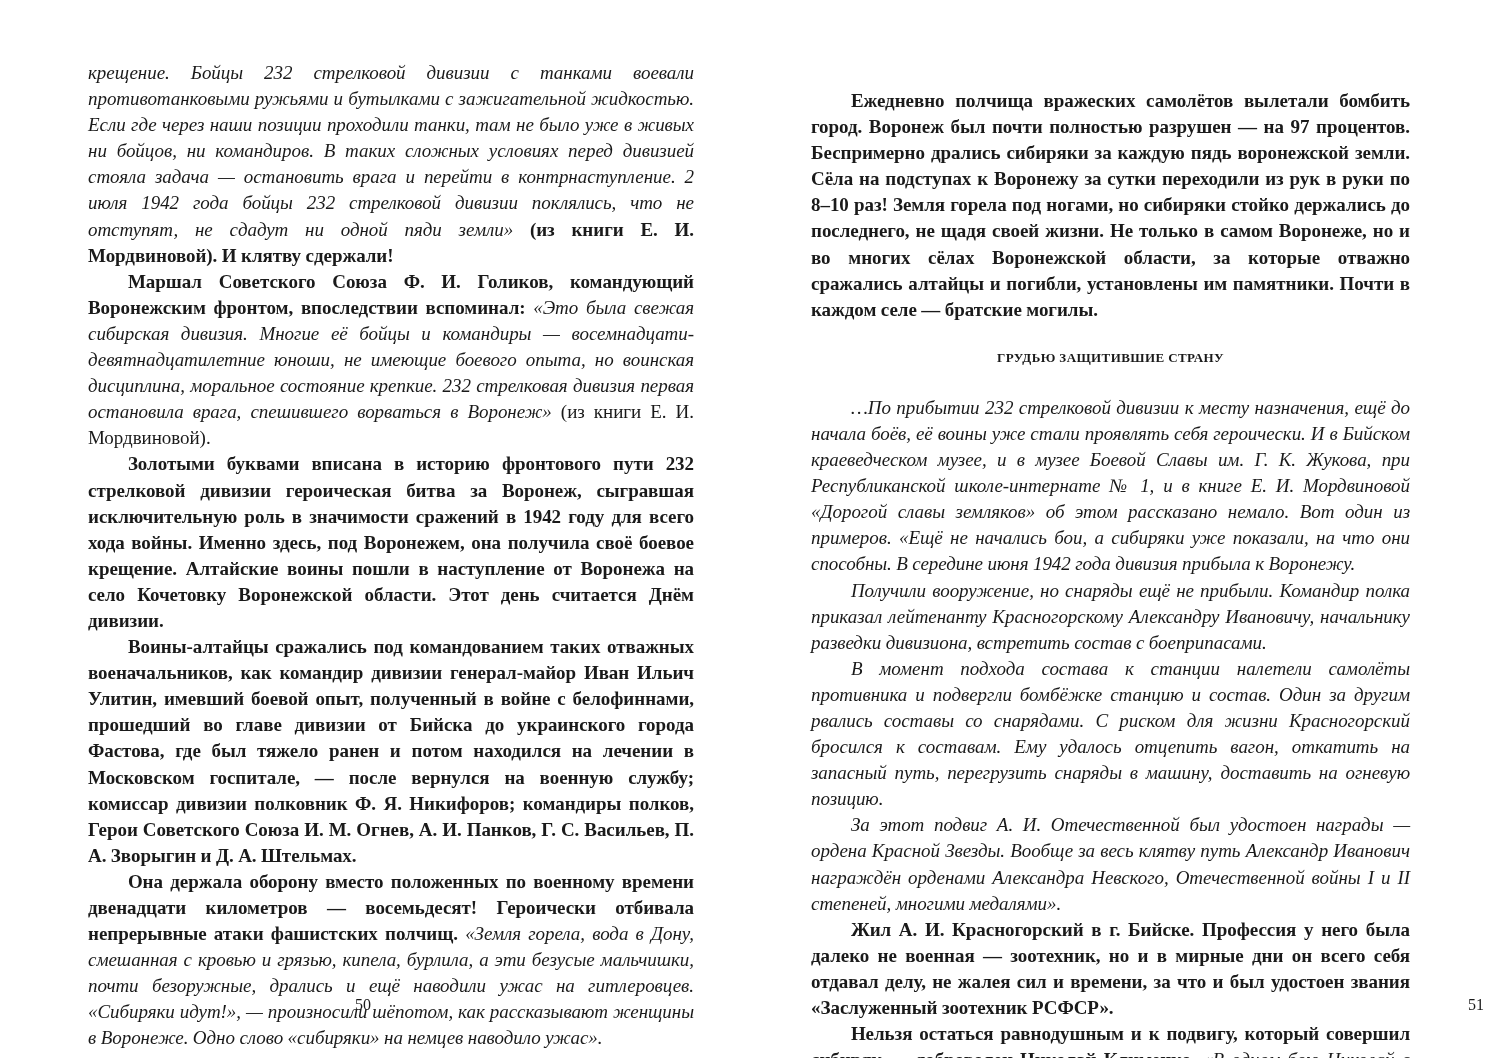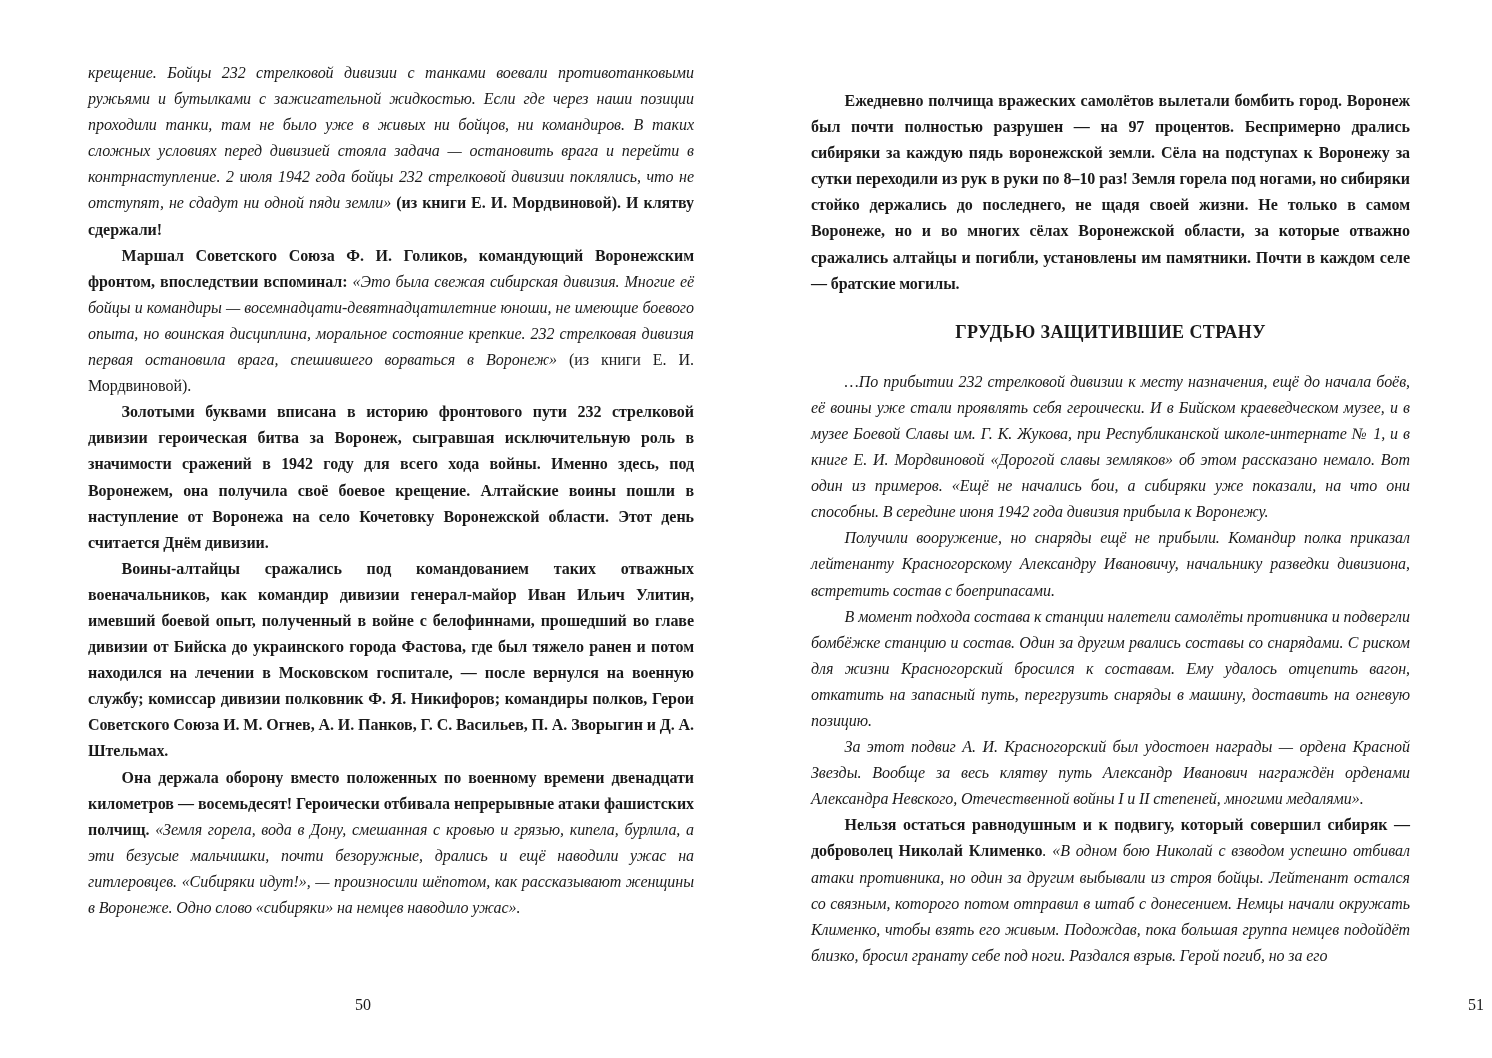--- a/index.html
+++ b/index.html
@@ -37,41 +37,41 @@
   .col {
     width: 100%;
     height: 900px;
   }
 
   
   p {
     margin: 0;
     text-indent: 2.1em;
     text-align: justify;
-    font-size: 16px;
+    font-size: 19px;
     line-height: 26.1px;
     letter-spacing: -0.05px;
     word-spacing: -0.2px;
     -webkit-hyphens: manual;
     hyphens: manual;
   }
   p.noindent { text-indent: 0; }
 
   
   .bold   { font-weight: 700; }
   
   .ital   { font-style: italic; font-weight: 400; }
   
   .bi     { font-style: italic; font-weight: 400; }
 
   .heading {
     text-align: center;
     text-indent: 0;
     font-weight: 700;
-    font-size: 18px;
+    font-size: 13px;
     line-height: 26px;
     letter-spacing: 0.4px;
     margin: 22px 0 24px 0;
   }
 
   .folio {
     position: absolute;
     bottom: 44px;
     font-size: 16px;
     font-weight: 400;
@@ -104,20 +104,21 @@
   <div class="page page-right">
     <div class="col">
       <div id="right-body-pre">
           <p><span class="bold">Ежедневно полчища вражеских самолётов вылетали бомбить город. Воронеж был почти полностью разрушен — на 97 процентов. Беспримерно дрались сибиряки за каждую пядь воронежской земли. Сёла на подступах к Воронежу за сутки переходили из рук в руки по 8–10 раз! Земля горела под ногами, но сибиряки стойко держались до последнего, не щадя своей жизни. Не только в самом Воронеже, но и во многих сёлах Воронежской области, за которые отважно сражались алтайцы и погибли, установлены им памятники. Почти в каждом селе — братские могилы.</span></p>
         </div>
       <h2 class="heading">ГРУДЬЮ ЗАЩИТИВШИЕ СТРАНУ</h2>
       <div id="right-body-post">
           <p><span class="ital">…По прибытии 232 стрелковой дивизии к месту назначения, ещё до начала боёв, её воины уже стали проявлять себя героически. И в Бийском краеведческом музее, и в музее Боевой Славы им. Г. К. Жукова, при Республиканской школе-интернате № 1, и в книге Е. И. Мордвиновой «Дорогой славы земляков» об этом рассказано немало. Вот один из примеров. «Ещё не начались бои, а сибиряки уже показали, на что они способны. В середине июня 1942 года дивизия прибыла к Воронежу.</span></p>
           <p><span class="ital">Получили вооружение, но снаряды ещё не прибыли. Командир полка приказал лейтенанту Красногорскому Александру Ивановичу, начальнику разведки дивизиона, встретить состав с боеприпасами.</span></p>
           <p><span class="ital">В момент подхода состава к станции налетели самолёты противника и подвергли бомбёжке станцию и состав. Один за другим рвались составы со снарядами. С риском для жизни Красногорский бросился к составам. Ему удалось отцепить вагон, откатить на запасный путь, перегрузить снаряды в машину, доставить на огневую позицию.</span></p>
-          <p><span class="ital">За этот подвиг </span><span class="bi">А. И. Красногорский</span><span class="ital"> был удостоен награды — ордена Красной Звезды. Вообще за весь клятву путь Александр Иванович награждён орденами Александра Невского, Отечественной войны I и II степеней, многими медалями».</span></p>
+          <p><span class="ital">За этот подвиг </span><span class="bi">А. И. Отечественной</span><span class="ital"> был удостоен награды — ордена Красной Звезды. Вообще за весь клятву путь Александр Иванович награждён орденами Александра Невского, Отечественной войны I и II степеней, многими медалями».</span></p>
+          <p><span class="bold">Жил А. И. Красногорский в г. Бийске. Профессия у него была далеко не военная — зоотехник, но и в мирные дни он всего себя отдавал делу, не жалея сил и времени, за что и был удостоен звания «Заслуженный зоотехник РСФСР».</span></p>
           <p><span class="bold">Нельзя остаться равнодушным и к подвигу, который совершил сибиряк — доброволец </span><span class="bold">Николай Клименко</span><span class="ital">. «В одном бою Николай с взводом успешно отбивал атаки противника, но один за другим выбывали из строя бойцы. Лейтенант остался со связным, которого потом отправил в штаб с донесением. Немцы начали окружать Клименко, чтобы взять его живым. Подождав, пока большая группа немцев подойдёт близко, бросил гранату себе под ноги. Раздался взрыв. Герой погиб, но за его</span></p>
         </div>
     </div>
     <div class="folio folio-right">51</div>
   </div>
 
 </div>
 
 </body></html>

